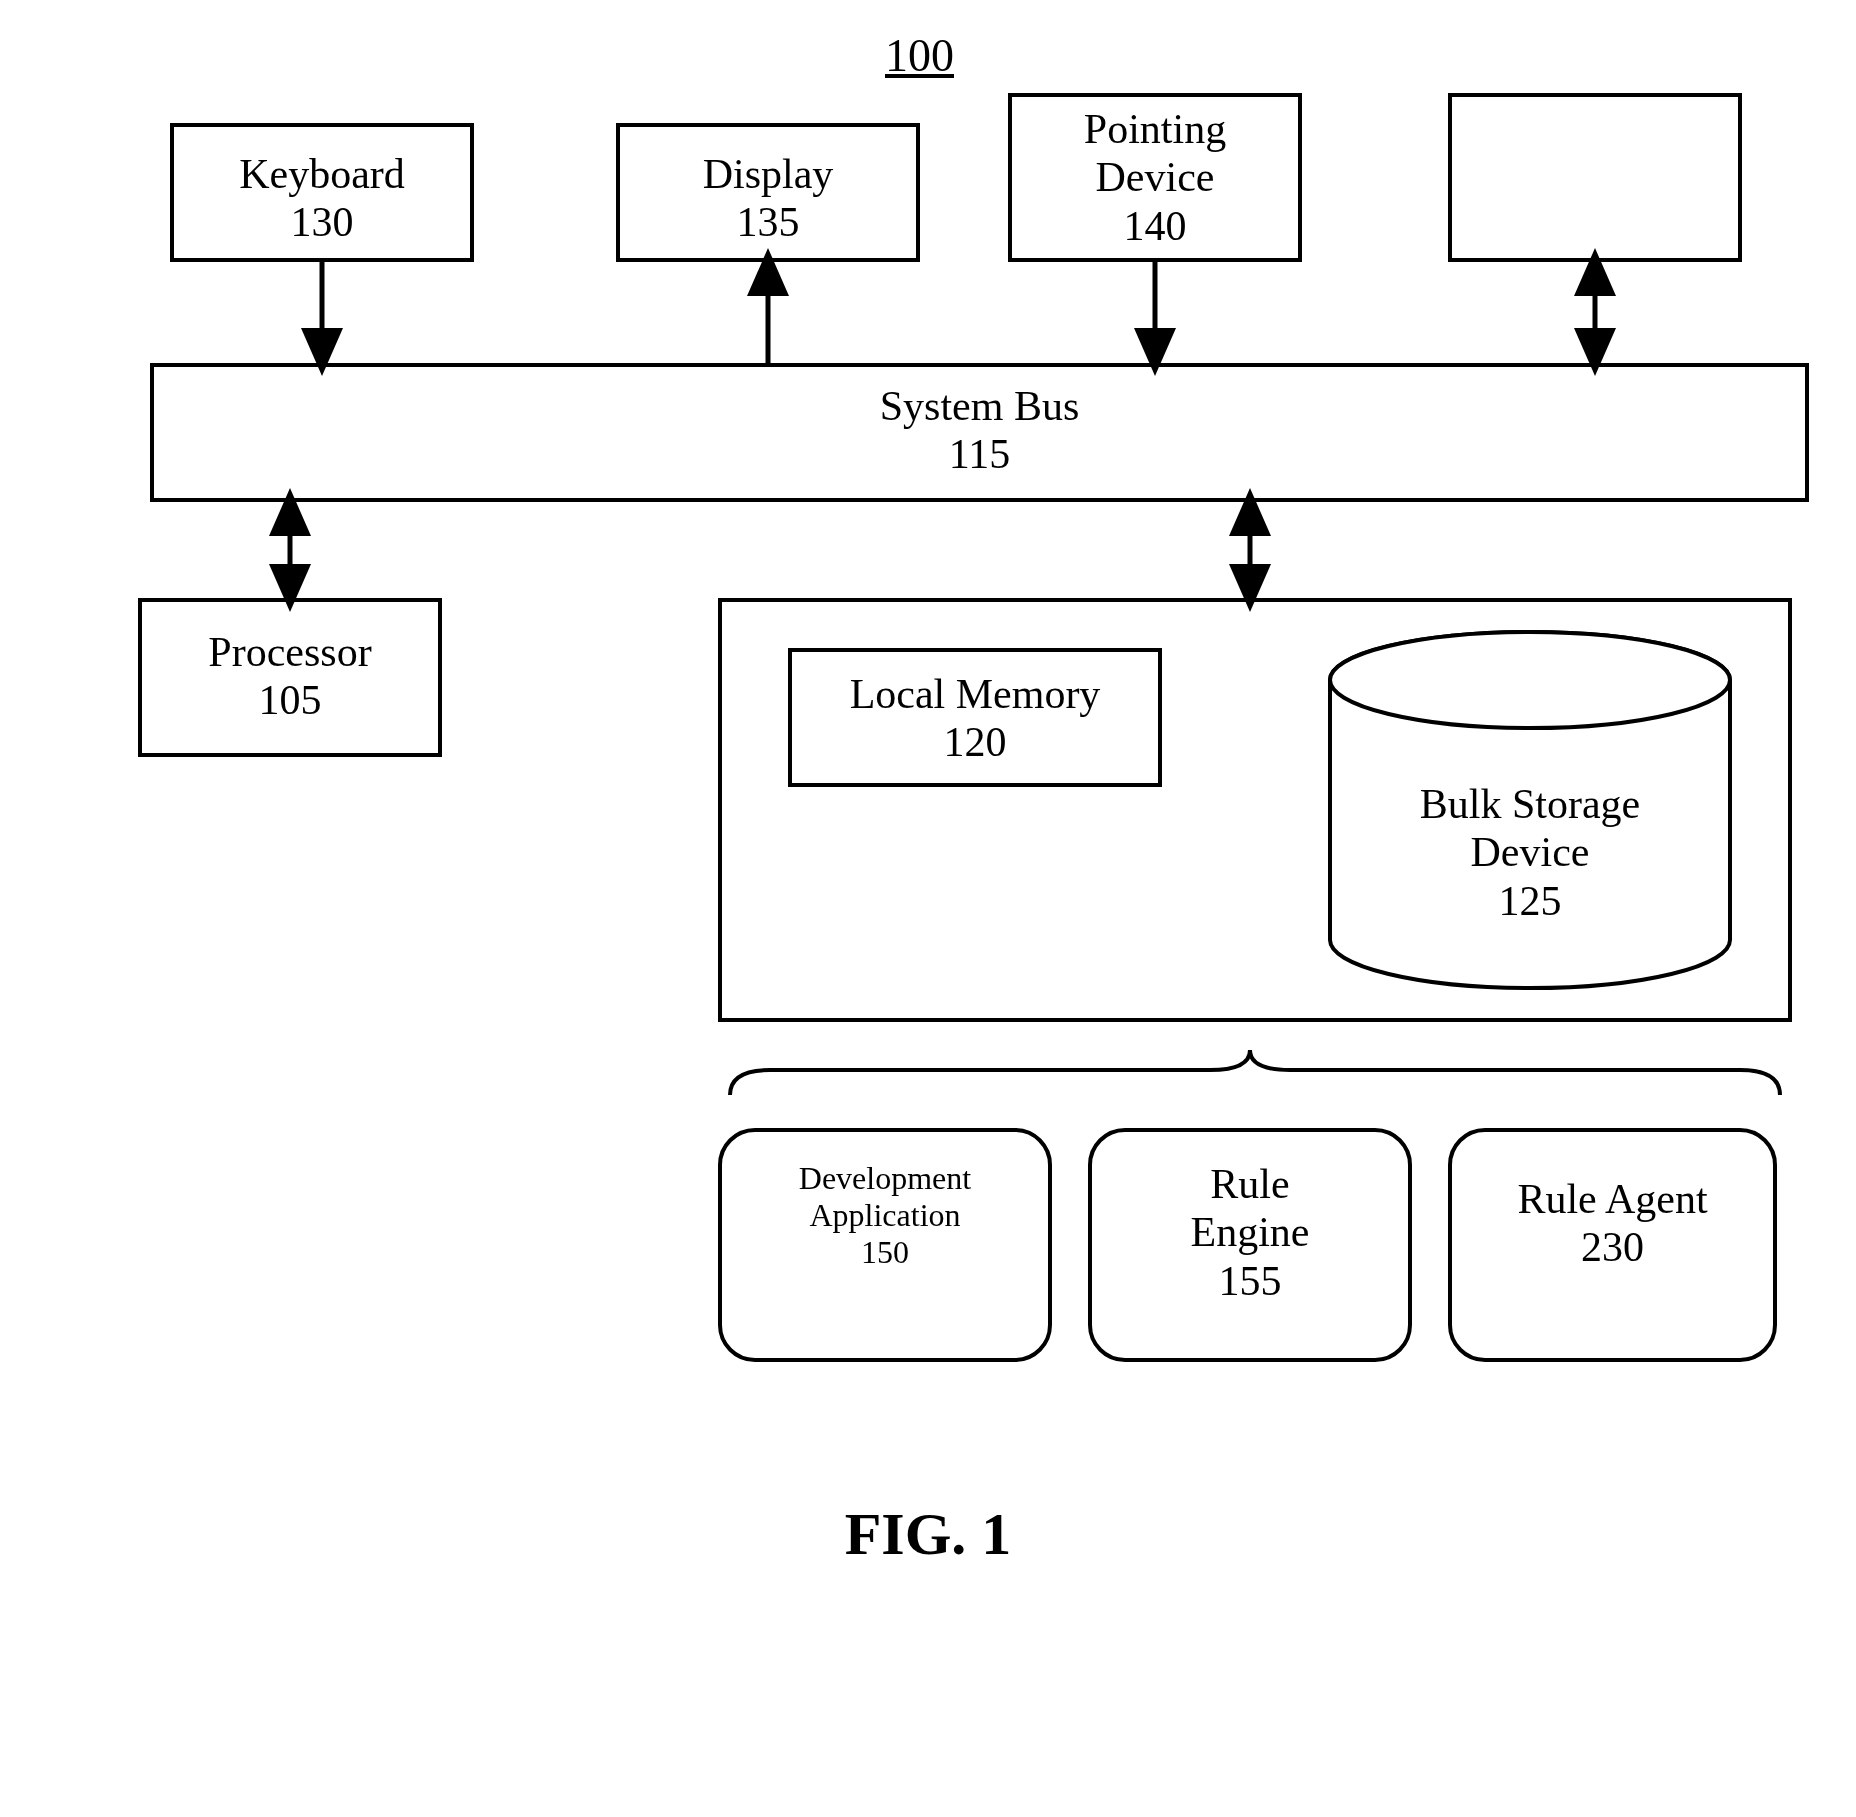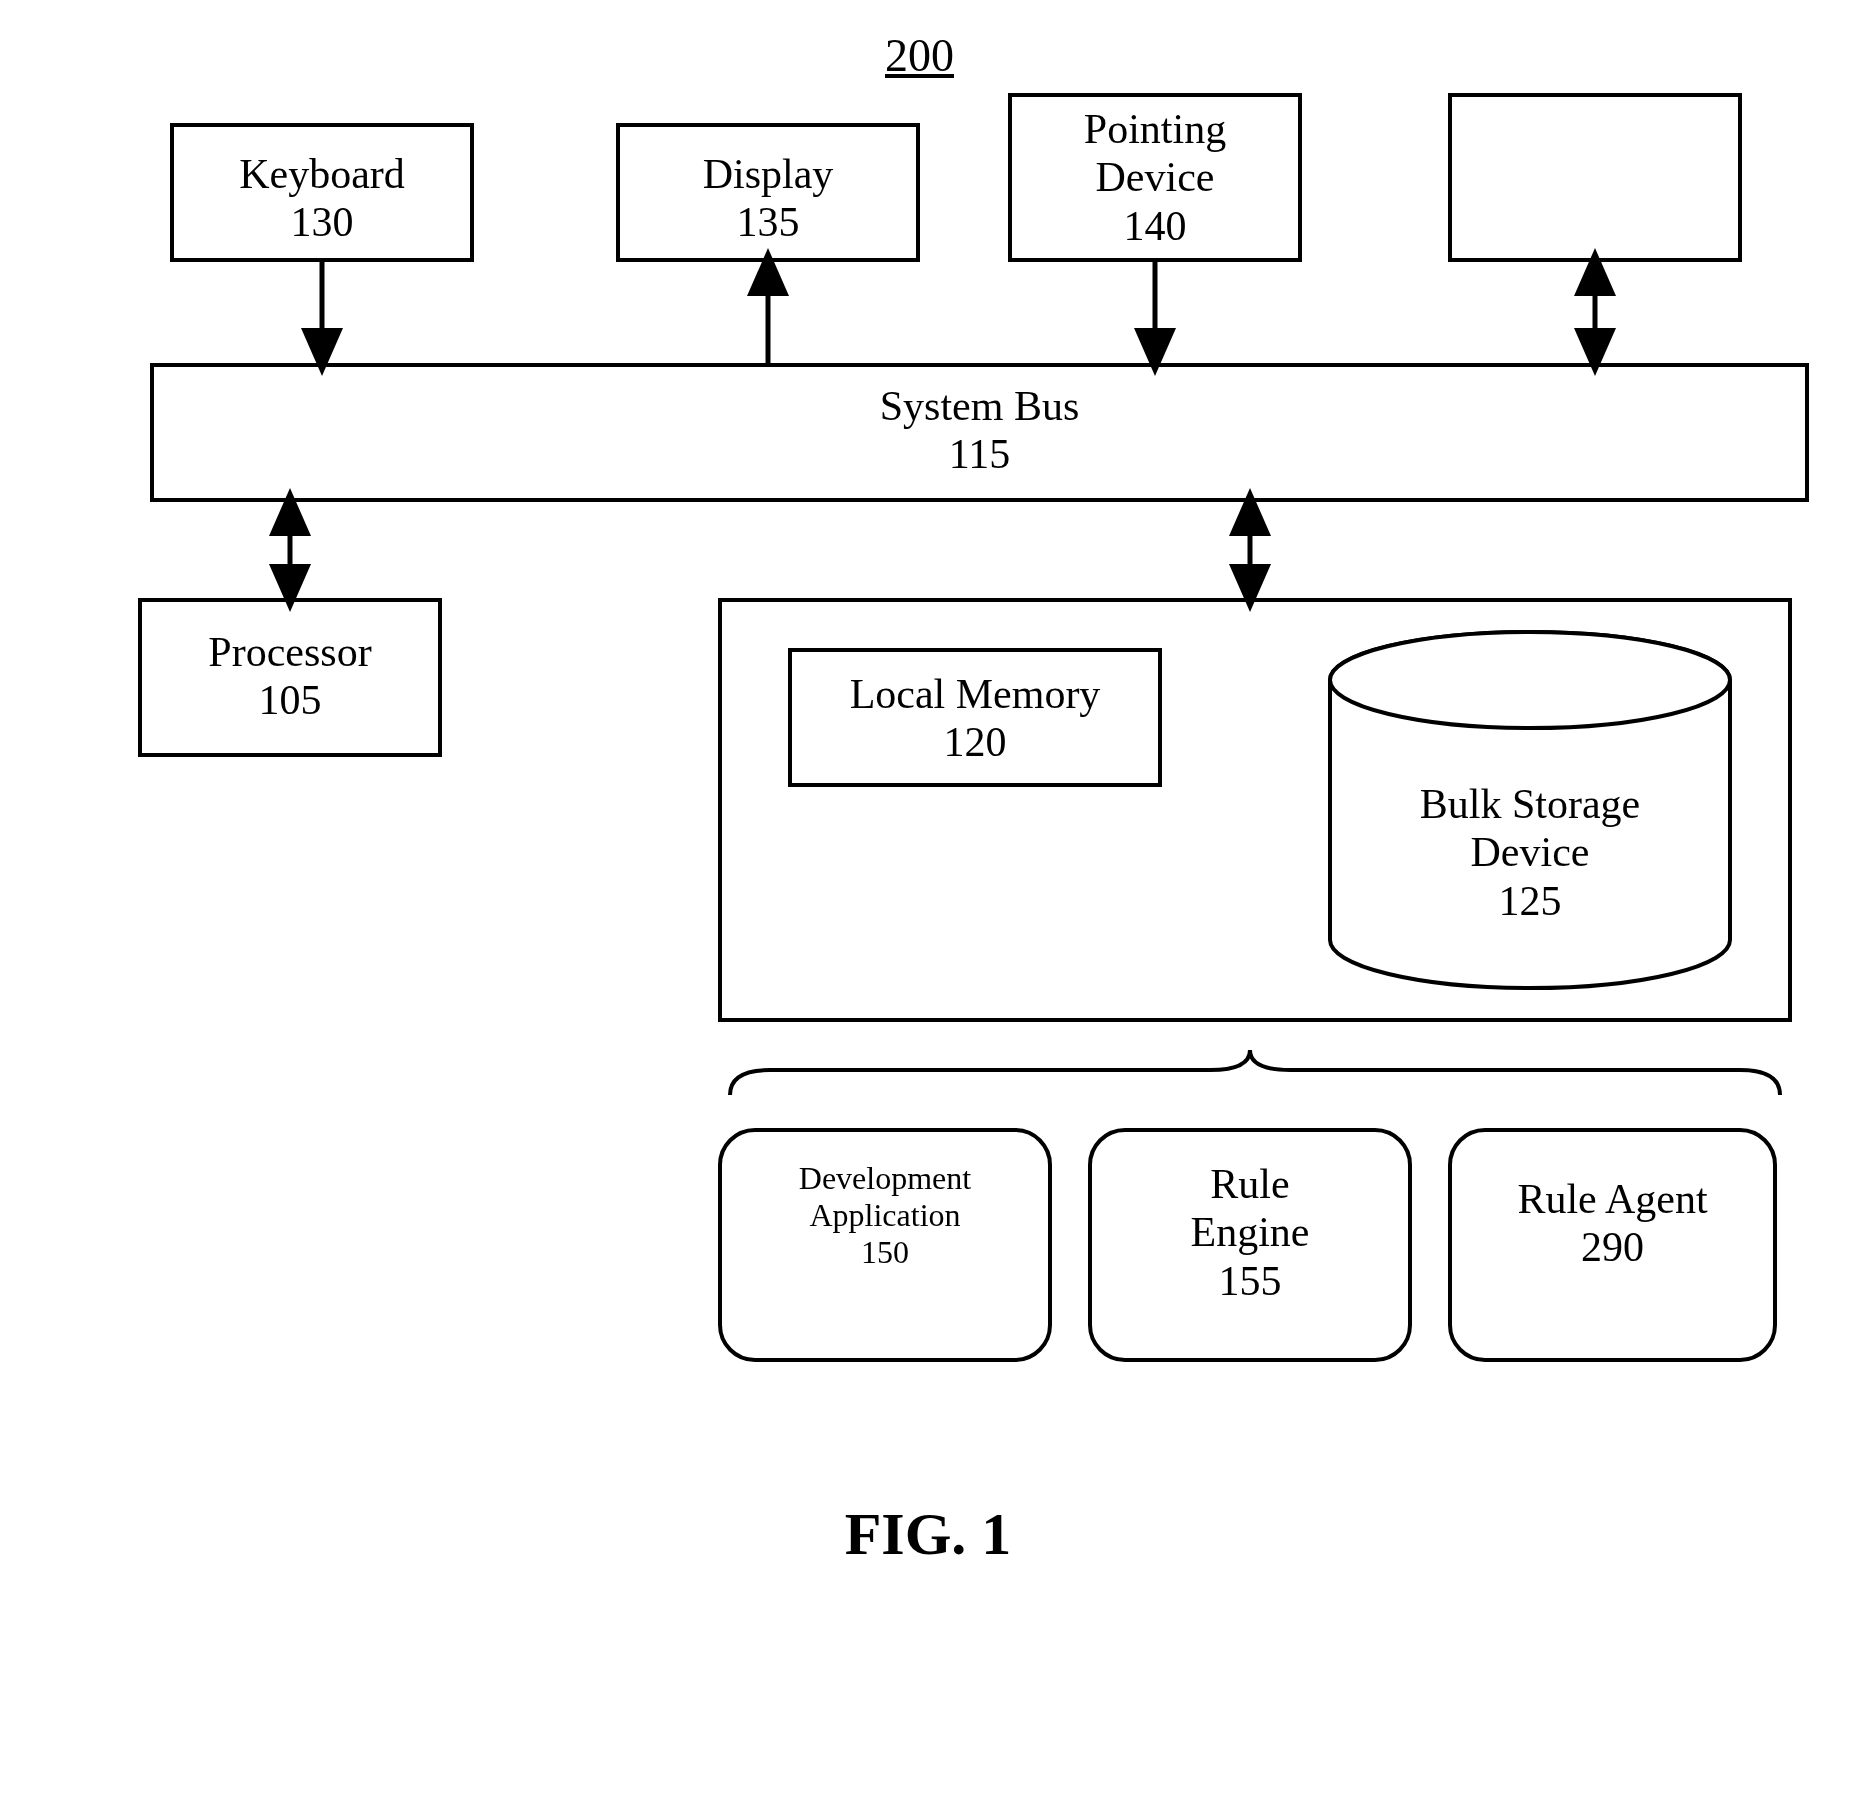--- a/index.html
+++ b/index.html
@@ -75,21 +75,21 @@
 
     <line x1="1155" y1="260" x2="1155" y2="352" stroke="#000" stroke-width="5" marker-end="url(#ah)"></line>
 
     <line x1="1595" y1="272" x2="1595" y2="352" stroke="#000" stroke-width="5" marker-start="url(#ah)" marker-end="url(#ah)"></line>
 
     <line x1="290" y1="512" x2="290" y2="588" stroke="#000" stroke-width="5" marker-start="url(#ah)" marker-end="url(#ah)"></line>
 
     <line x1="1250" y1="512" x2="1250" y2="588" stroke="#000" stroke-width="5" marker-start="url(#ah)" marker-end="url(#ah)"></line>
   </svg>
 
-  <div class="label" style="left:885px; top:30px; font-size:46px; text-decoration:underline;">200</div>
+  <div class="label" style="left:885px; top:30px; font-size:46px; text-decoration:underline;">100</div>
 
   <div class="label" style="left:172px; top:150px; width:300px; font-size:42px;">Keyboard
 130</div>
 
   <div class="label" style="left:618px; top:150px; width:300px; font-size:42px;">Display
 135</div>
 
   <div class="label" style="left:1010px; top:105px; width:290px; font-size:42px;">Pointing
 Device
 140</div>
@@ -111,17 +111,17 @@
 
   <div class="label" style="left:720px; top:1160px; width:330px; font-size:32px;">Development
 Application
 150</div>
 
   <div class="label" style="left:1090px; top:1160px; width:320px; font-size:42px;">Rule
 Engine
 155</div>
 
   <div class="label" style="left:1450px; top:1175px; width:325px; font-size:42px;">Rule Agent
-290</div>
+230</div>
 
   <div class="label" style="left:0px; top:1500px; width:1856px; font-size:60px; font-weight:bold;">FIG. 1</div>
 
 </div>
 
 </body></html>

